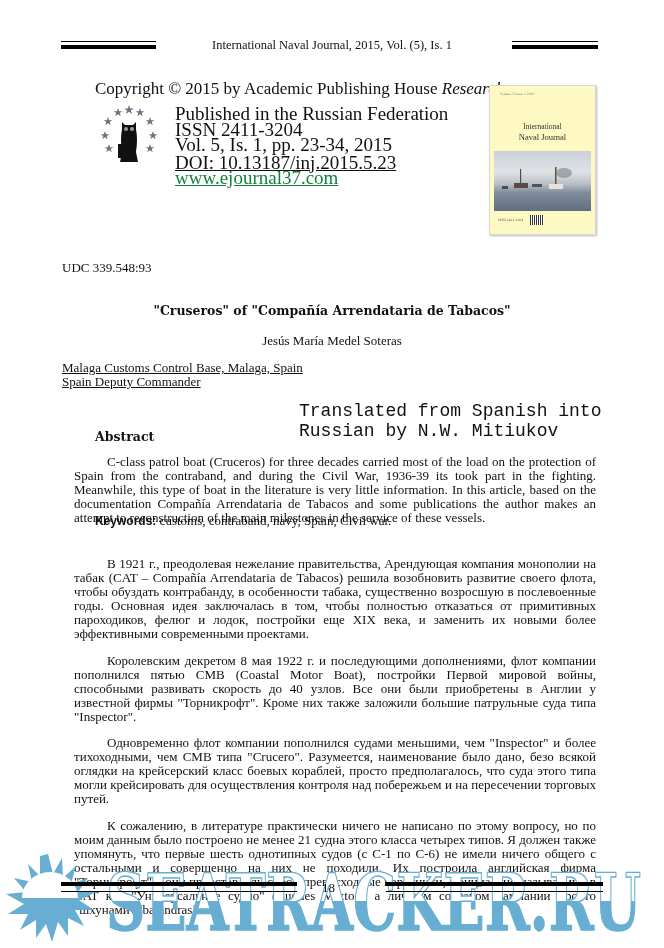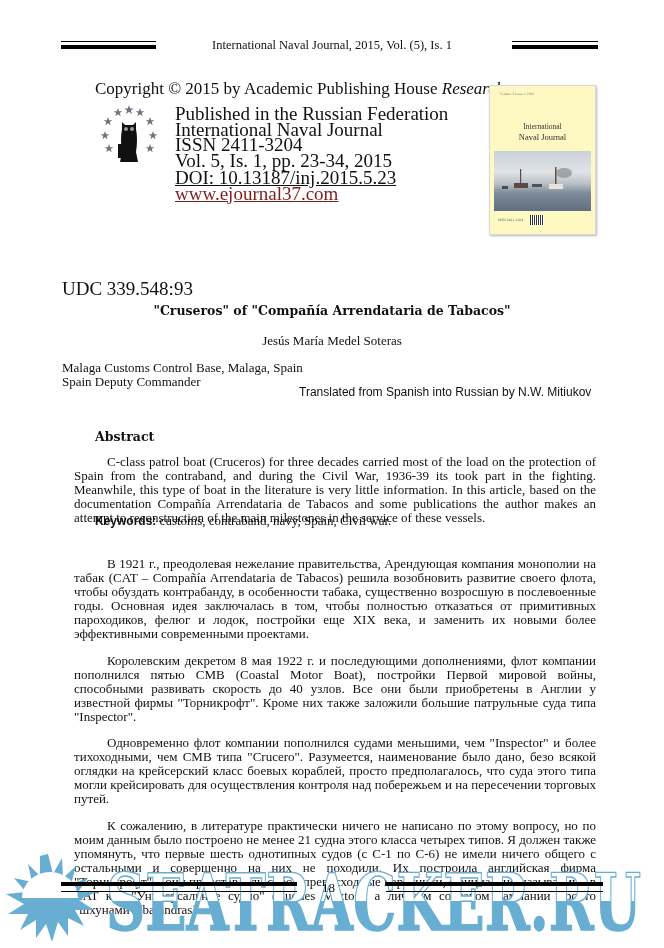--- a/index.html
+++ b/index.html
@@ -10,36 +10,36 @@
   .rule-top-r { left: 512px; top: 41px; width: 86px; }
   .rule .thin { height: 1px; background: #000; }
   .rule .thick { height: 4px; background: #000; margin-top: 3px; }
   .running-head { left: 0; width: 664px; top: 38px; text-align: center;
                   font-family: "Liberation Serif", serif; font-size: 12.5px; }
   .copyright { left: 95px; top: 79px; font-size: 17px; font-family: "Liberation Serif", serif; }
   .copyright i { font-style: italic; }
   .logo { left: 94px; top: 102px; width: 70px; height: 70px; }
   .pubinfo { left: 175px; top: 106px; font-family: "Liberation Serif", serif; font-size: 19px; line-height: 15.5px; }
   .pubinfo .doi { margin-top: 2px; text-decoration: underline; }
-  .pubinfo a { color: #7f1d1d; text-decoration: underline; }
+  .pubinfo a { color: #15803d; text-decoration: underline; }
   .cover { left: 489px; top: 85px; width: 105px; height: 148px; background: #fef9c3;
            border: 1px solid #d8d8d8; box-shadow: 1px 1px 2px #bbb; overflow: hidden; }
   .cover .c-top { position: absolute; left: 10px; top: 6px; font-size: 3px; color: #777; }
   .cover .c-title { position: absolute; left: 0; width: 105px; top: 36px; text-align: center;
                     font-size: 7.5px; line-height: 10px; color: #333; font-family: "Liberation Serif", serif; }
   .cover .c-img { position: absolute; left: 4px; top: 65px; width: 97px; height: 60px;
                   background: linear-gradient(to bottom, #c9d1d9 0%, #dfe3e6 35%, #b7bfc6 55%, #7e8b99 70%, #5f6e82 100%); }
   .cover .c-foot { position: absolute; left: 8px; top: 132px; font-size: 3px; color: #555; }
   .cover .c-barcode { position: absolute; left: 40px; top: 129px; width: 14px; height: 10px;
                       background: repeating-linear-gradient(to right, #333 0 1px, #fff 1px 2px); }
-  .udc { left: 62px; top: 278px; font-family: "Liberation Serif", serif; font-size: 19px; }
+  .udc { left: 62px; top: 260px; font-family: "Liberation Serif", serif; font-size: 13px; }
   .title { left: 0; width: 664px; top: 303px; text-align: center; font-weight: bold; font-size: 12.5px; }
   .author { left: 0; width: 664px; top: 333px; text-align: center; font-family: "Liberation Serif", serif; font-size: 13px; }
-  .affil { left: 62px; top: 361px; font-family: "Liberation Serif", serif; font-size: 13px; line-height: 14px; }
-  .translated { left: 299px; top: 385px; font-family: Liberation Sans, sans-serif; font-size: 12px; }
+  .affil { left: 62px; top: 361px; font-family: "Liberation Serif", serif; font-size: 13px; line-height: 14px; text-decoration: underline; }
+  .translated { left: 299px; top: 401px; font-family: Liberation Mono, monospace; font-size: 18px; }
   .body { left: 62px; width: 546px; font-family: "Liberation Serif", serif; font-size: 13px;
           line-height: 14.1px; text-align: justify; }
   .abstract-head { left: 95px; top: 429px; font-weight: bold; font-size: 12.5px; }
   .abstract-text { top: 443px; }
   .indent { text-indent: 33px; }
   .keywords { top: 513px; left: 95px; font-family: "Liberation Serif", serif; font-size: 13px; }
   .keywords b { font-family: Liberation Sans, sans-serif; font-size: 12px; }
   .p { margin: 12px; }
   .main-text { top: 545px; }
   .watermark { left: 0; top: 850px; width: 664px; height: 98px; }
@@ -81,21 +81,20 @@
       <path d="M28,20 L31,23 L39,23 L42,20 L42,27 Q44,38 42,50 L44,60 L26,60 L28,50 Q26,38 28,27 Z"></path>
       <rect x="24" y="42" width="4" height="14"></rect>
     </g>
     <circle cx="32" cy="27" r="2" fill="#9a9a9a"></circle>
     <circle cx="38" cy="27" r="2" fill="#9a9a9a"></circle>
   </svg>
 </div>
 
 <div class="abs pubinfo">
   <div>Published in the Russian Federation</div>
-  <div>International Naval Journal</div>
   <div>ISSN 2411-3204</div>
   <div>Vol. 5, Is. 1, pp. 23-34, 2015</div>
   <div class="doi">DOI: 10.13187/inj.2015.5.23</div>
   <div><a>www.ejournal37.com</a></div>
 </div>
 
 <div class="abs cover">
   <div class="c-top">Volume 5 Issue 1 2015</div>
   <div class="c-title">
     <div>International</div>

